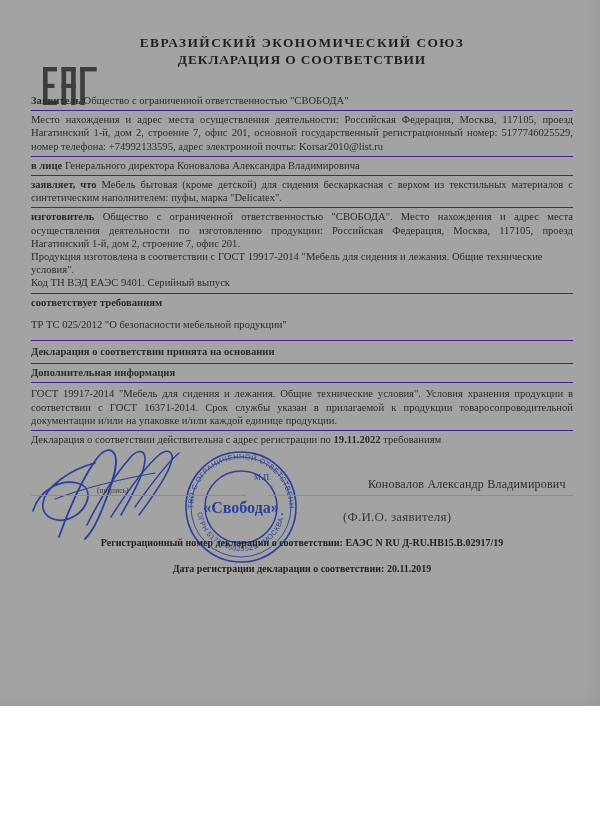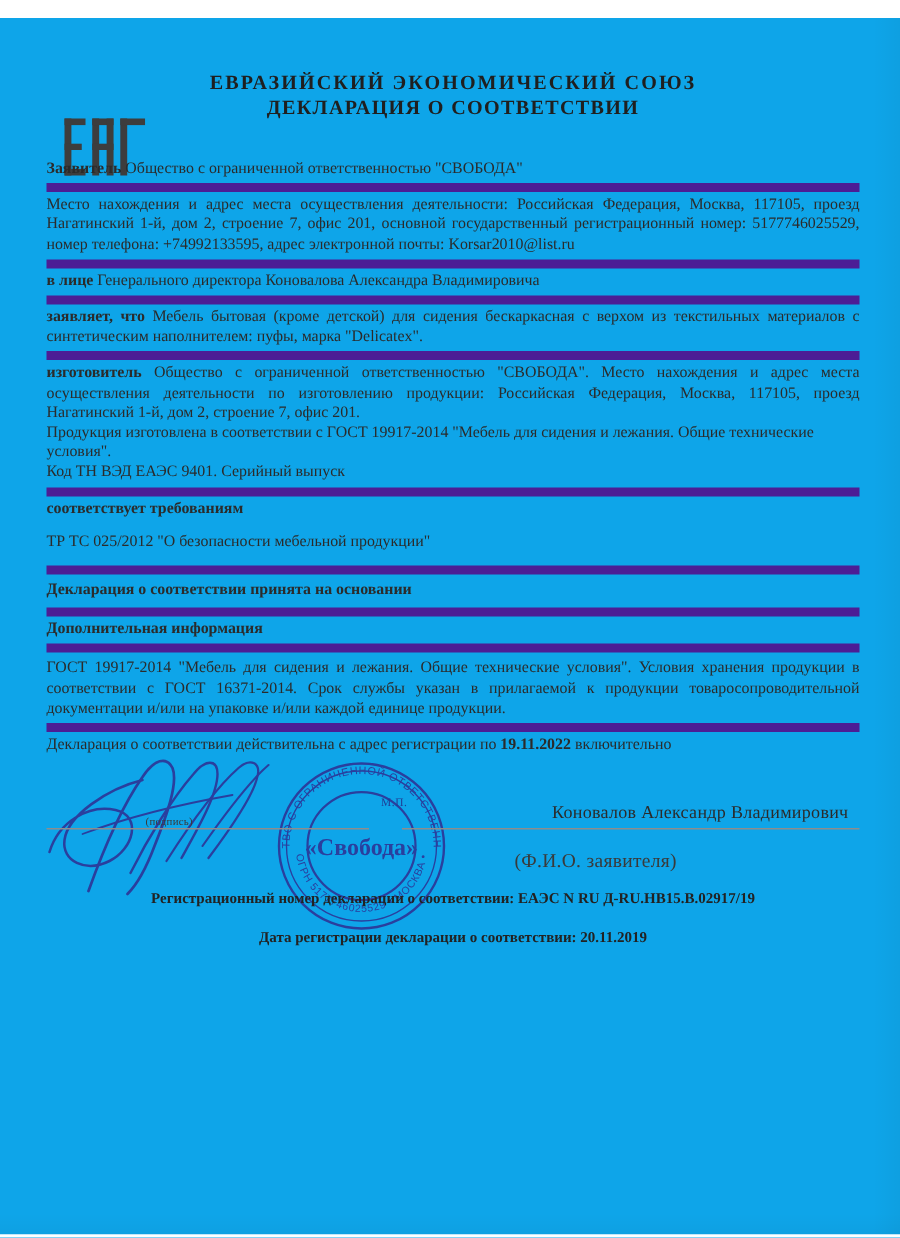--- a/index.html
+++ b/index.html
@@ -3,26 +3,25 @@
 <meta charset="utf-8">
 <style>
   html, body {
     margin: 0;
     padding: 0;
     background: #ffffff;
   }
   .page {
     position: relative;
     width: 600px;
-    height: 811px;
-    background: #0ea5e9;
+    height: 706px;
+    background: #a3a3a3;
     overflow: hidden;
     font-family: "Liberation Serif", "DejaVu Serif", serif;
     color: #2b2b2b;
-    margin-top: 12px;
     -webkit-font-smoothing: antialiased;
   }
   
   .scan-edge-right {
     position: absolute;
     top: 0; right: 0;
     width: 18px; height: 825px;
     background: linear-gradient(to right, rgba(0,0,0,0) 0%, rgba(0,0,0,0.035) 100%);
     pointer-events: none;
   }
@@ -62,21 +61,21 @@
     position: absolute;
     left: 42px;
     top: 66px;
     width: 56px;
     height: 40px;
   }
 
   
   .block {
     padding: 2px 0 3px 0;
-    border-bottom: 6px solid #4c1d95;
+    border-bottom: 1px solid #4c1d95;
   }
   .block.no-rule { border-bottom: none; }
   .block p {
     margin: 0;
     font-size: 10.6px;
     line-height: 13.2px;
     text-align: justify;
     color: #2b2b2b;
   }
   .block p.nojust { text-align: left; }
@@ -253,21 +252,21 @@
 
     <div class="block">
       <p class="section-head">Дополнительная информация</p>
     </div>
     <div class="block">
       <div class="spacer-2"></div>
       <p>ГОСТ 19917-2014 "Мебель для сидения и лежания. Общие технические условия". Условия хранения продукции в соответствии с ГОСТ 16371-2014. Срок службы указан в прилагаемой к продукции товаросопроводительной документации и/или на упаковке и/или каждой единице продукции.</p>
     </div>
 
     <div class="block no-rule">
-      <p class="nojust"><span>Декларация о соответствии действительна с адрес регистрации по </span><span class="lbl">19.11.2022</span><span> включительно</span></p>
+      <p class="nojust"><span>Декларация о соответствии действительна с адрес регистрации по </span><span class="lbl">19.11.2022</span><span> требованиям</span></p>
     </div>
 
     <div class="sig-zone">
 
       <div class="ink-sign">
         <svg viewBox="0 0 230 110" width="230" height="110" aria-hidden="true">
           <g fill="none" stroke="#2a3f9e" stroke-linecap="round" stroke-linejoin="round">
             <path d="M8,72 C14,52 34,40 52,44 C70,48 64,70 48,78 C32,86 16,78 18,64 C20,48 46,30 70,24" stroke-width="1.7"></path>
             <path d="M34,98 C44,70 56,42 70,22 C78,10 86,8 90,16 C94,26 86,48 78,68 C72,84 66,94 60,100" stroke-width="1.8"></path>
             <path d="M62,86 C74,62 90,36 104,20 C112,10 120,10 120,20 C120,34 106,58 96,76" stroke-width="1.6"></path>

